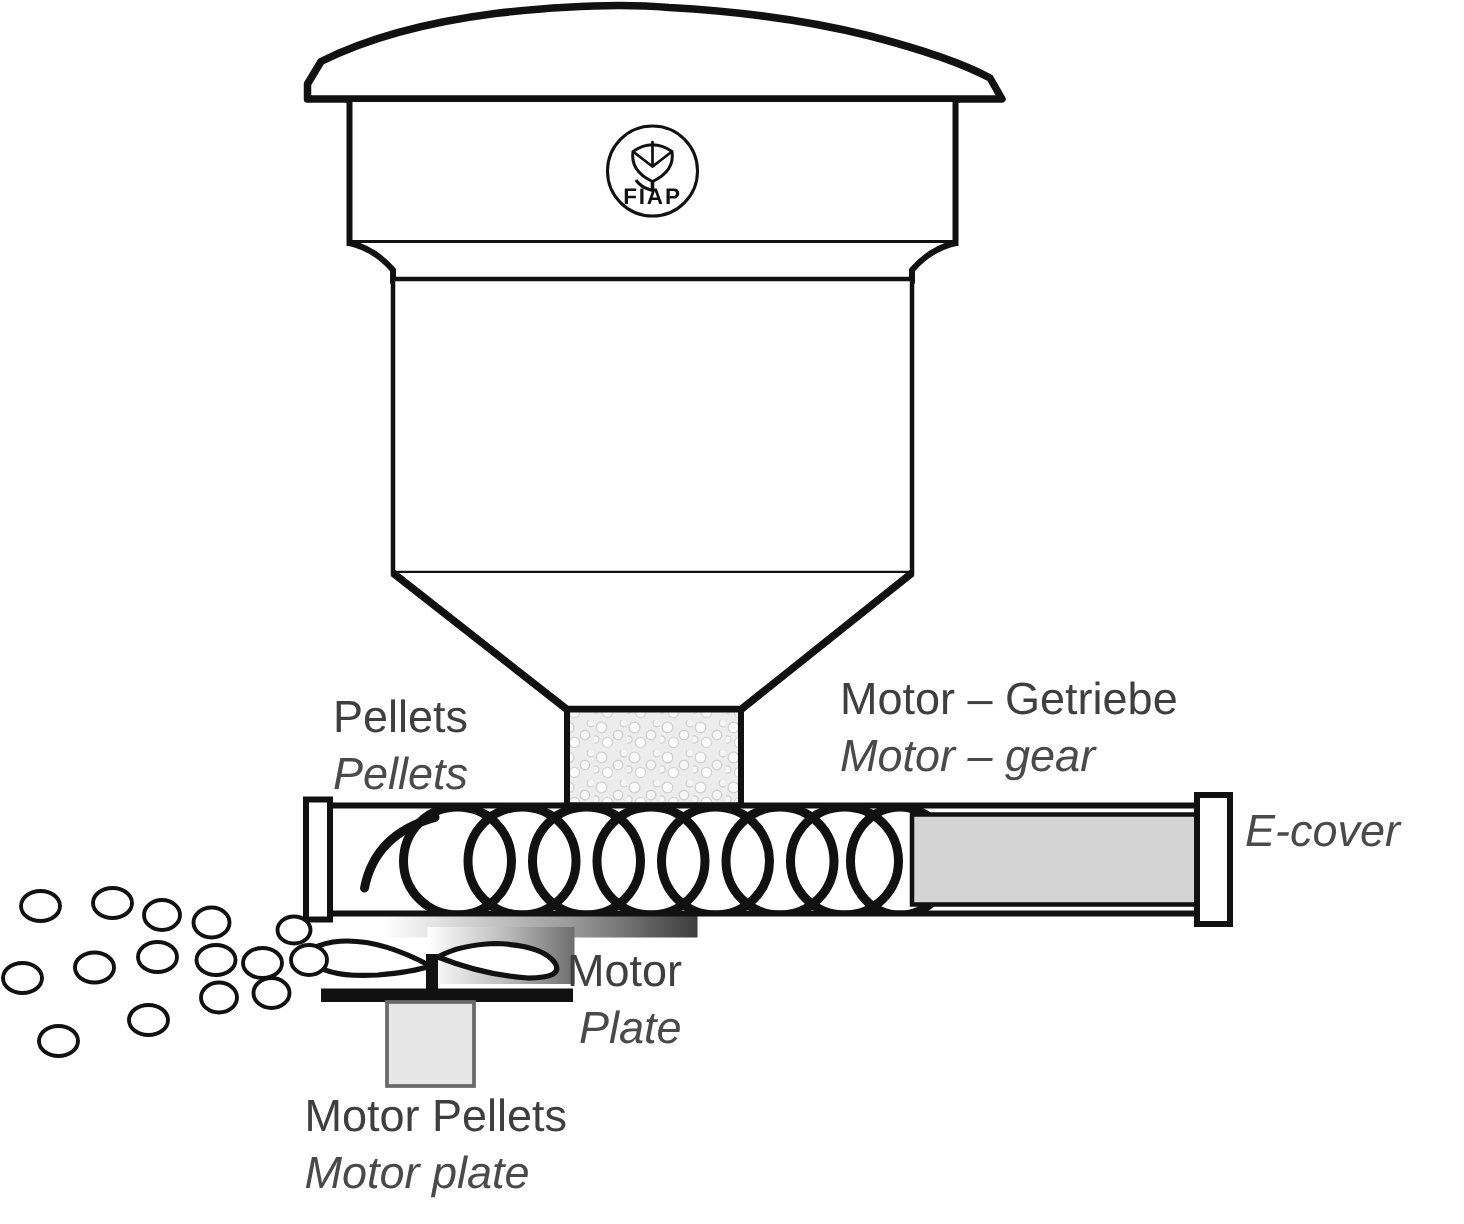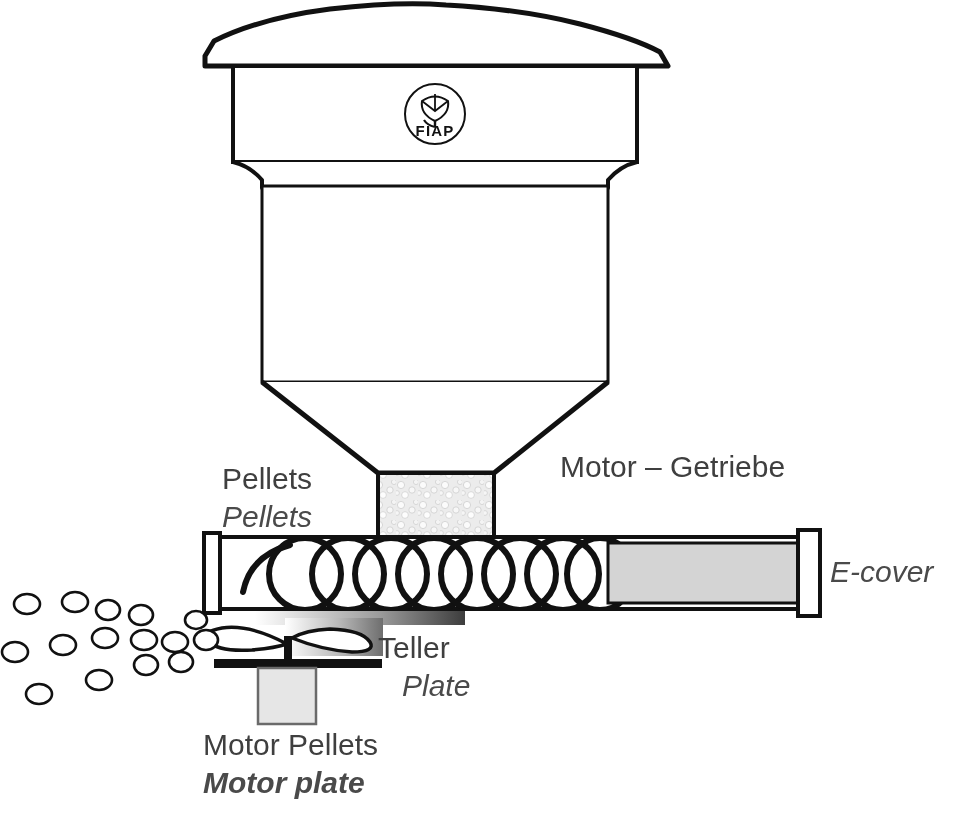--- a/index.html
+++ b/index.html
@@ -9,25 +9,25 @@
   svg.layer{position:absolute;left:0;top:0;width:976px;height:816px;}
   .lbl{position:absolute;color:#404040;white-space:nowrap;line-height:1.0;}
   .lbl .de{font-size:30px;font-weight:400;color:#3f3f3f;}
   .lbl .en{font-size:30px;font-style:italic;font-weight:400;color:#4a4a4a;}
   .lbl div{margin:0;padding:0;}
   .l-pellets{left:222px;top:464px;}
   .l-pellets .en{display:block;margin-top:8px;}
   .l-motorgear{left:560px;top:452px;}
   .l-motorgear .en{display:block;margin-top:8px;}
   .l-ecover{left:830px;top:532px;}
-  .l-ecover .en{display:block;margin-top:25px;}
+  .l-ecover .en{display:block;margin-top:8px;}
   .l-plate{left:378px;top:633px;}
-  .l-plate .en{display:block;margin-top:8px;margin-left:24px;}
+  .l-plate .en{display:block;margin-top:8px;margin-left:8px;}
   .l-motorplate{left:203px;top:730px;}
-  .l-motorplate .en{display:block;margin-top:8px;font-weight:bold;}
+  .l-motorplate .en{display:block;margin-top:8px;}
 </style>
 </head>
 <body>
 
 <div id="stage">
 
   <svg class="layer" viewBox="0 0 976 816">
     <defs>
 
       <pattern id="pelletTex" width="22" height="20" patternUnits="userSpaceOnUse">
@@ -152,28 +152,29 @@
     </g>
   </svg>
 
   <div class="lbl l-pellets">
     <div class="de">Pellets</div>
     <div class="en">Pellets</div>
   </div>
 
   <div class="lbl l-motorgear">
     <div class="de">Motor – Getriebe</div>
+    <div class="en">Motor – gear</div>
   </div>
 
   <div class="lbl l-ecover">
     <div class="en">E-cover</div>
   </div>
 
   <div class="lbl l-plate">
-    <div class="de">Teller</div>
+    <div class="de">Motor</div>
     <div class="en">Plate</div>
   </div>
 
   <div class="lbl l-motorplate">
     <div class="de">Motor Pellets</div>
     <div class="en">Motor plate</div>
   </div>
 
 </div>
 

